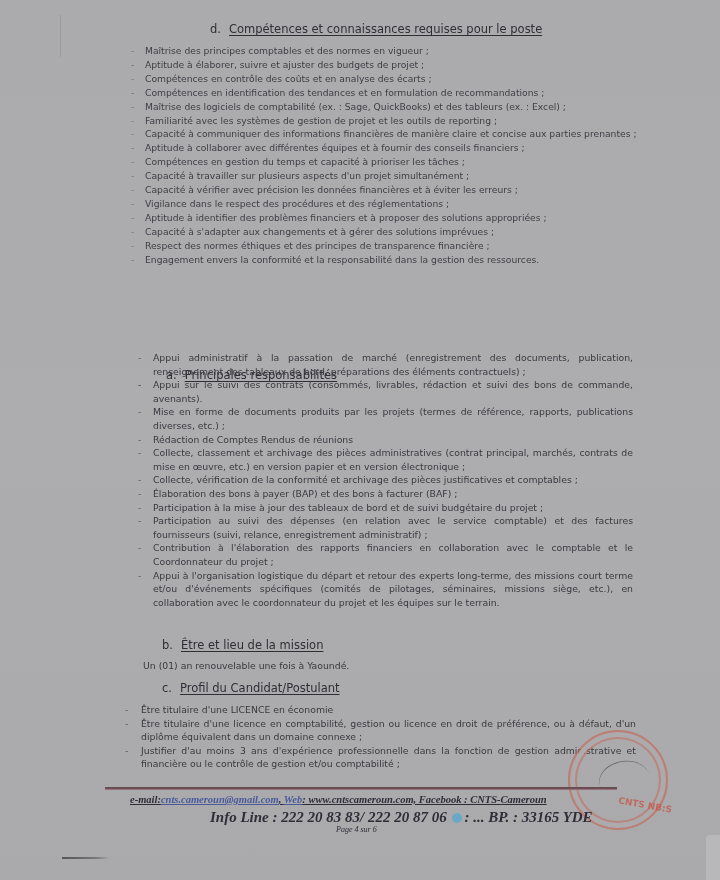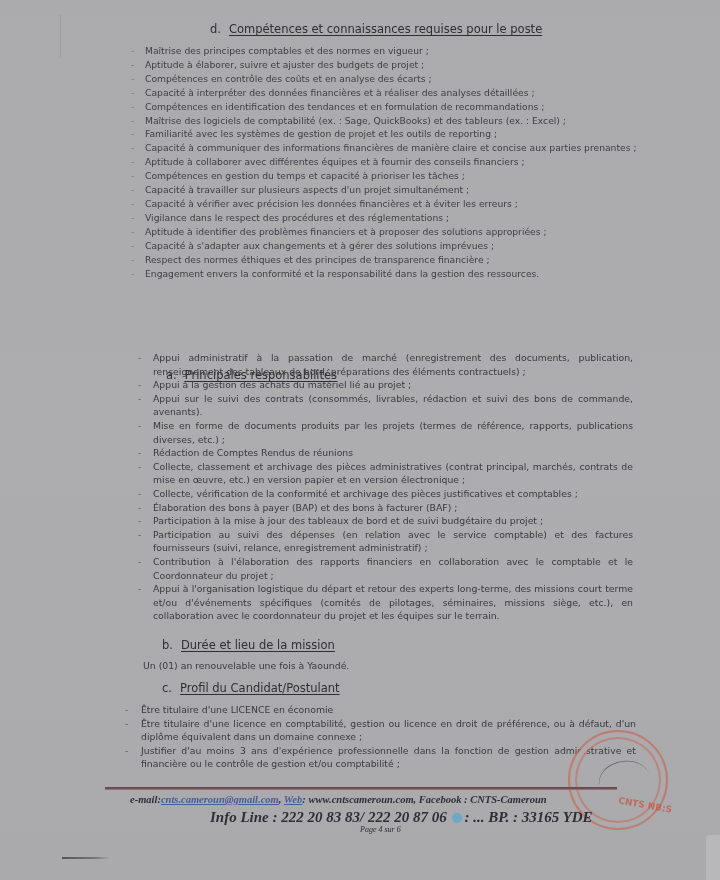--- a/index.html
+++ b/index.html
@@ -44,36 +44,36 @@
   ul.profil li { position: relative; font-size: 9.3px; line-height: 13.6px; color: #3a3940; text-align: justify; }
   ul.profil li .bullet { position: absolute; left: -16px; top: 0; color: #5a5a60; }
 
   .footer-rule {
     position: absolute; left: 105px; top: 787px; width: 512px; height: 3px;
     background: linear-gradient(180deg, #5a4a50 0%, #7a5058 60%, #a08890 100%);
   }
   .footer-line1 {
     position: absolute; left: 130px; top: 794px; width: 480px;
     font-family: "Liberation Serif", serif; font-style: italic; font-weight: bold;
-    font-size: 10.5px; color: #2e2d38; white-space: nowrap;
+    font-size: 10.5px; color: #2e2d38; white-space: nowrap; text-decoration: underline;
   }
   .footer-line1 a { color: #4a5a9a; text-decoration: underline; font-weight: bold; }
   .footer-line2 {
     position: absolute; left: 210px; top: 809px;
     font-family: "Liberation Serif", serif; font-style: italic; font-weight: bold;
     font-size: 15px; color: #2e2d38; white-space: nowrap;
   }
   .wa-icon {
     display: inline-block; width: 10px; height: 10px; border-radius: 50%;
     background: #6aa8c8; vertical-align: -1px; margin: 0 2px;
   }
   .footer-page {
     position: absolute; left: 336px; top: 825px;
     font-family: "Liberation Serif", serif; font-style: italic;
-    font-size: 8px; color: #2e2d38; white-space: nowrap; margin-left: 24px;
+    font-size: 8px; color: #2e2d38; white-space: nowrap;
   }
   .stamp {
     position: absolute; left: 568px; top: 730px; width: 96px; height: 96px;
     border-radius: 50%; border: 2px solid rgba(200,90,70,0.55);
     box-shadow: inset 0 0 0 5px rgba(172,170,173,1), inset 0 0 0 7px rgba(200,90,70,0.45);
   }
   .stamp-text {
     position: absolute; left: 618px; top: 800px; font-size: 9px; font-weight: bold;
     color: rgba(200,80,60,0.7); line-height: 10px; transform: rotate(10deg);
   }
@@ -99,21 +99,21 @@
 
   <div class="h-sub" style="left:210px; top:22px;">
     <span class="num">d.</span><span class="txt">Compétences et connaissances requises pour le poste</span>
   </div>
 
   <ul class="dash" style="left:145px; top:44px;">
     <li><span class="bullet">-</span><span>Maîtrise des principes comptables et des normes en vigueur ;</span></li>
     <li><span class="bullet">-</span></li>
     <li><span class="bullet">-</span><span>Aptitude à élaborer, suivre et ajuster des budgets de projet ;</span></li>
     <li><span class="bullet">-</span><span>Compétences en contrôle des coûts et en analyse des écarts ;</span></li>
-    <li><span class="bullet">-</span><span>Capacité à interpréter des données financières et à réaliser des analyses détaillées ;</span></li>
+    <li><span class="bullet">-</span></li>
     <li><span class="bullet">-</span><span>Compétences en identification des tendances et en formulation de recommandations ;</span></li>
     <li><span class="bullet">-</span><span>Maîtrise des logiciels de comptabilité (ex. : Sage, QuickBooks) et des tableurs (ex. : Excel) ;</span></li>
     <li><span class="bullet">-</span><span>Familiarité avec les systèmes de gestion de projet et les outils de reporting ;</span></li>
     <li><span class="bullet">-</span><span>Capacité à communiquer des informations financières de manière claire et concise aux parties prenantes ;</span></li>
     <li><span class="bullet">-</span><span>Aptitude à collaborer avec différentes équipes et à fournir des conseils financiers ;</span></li>
     <li><span class="bullet">-</span><span>Compétences en gestion du temps et capacité à prioriser les tâches ;</span></li>
     <li><span class="bullet">-</span><span>Capacité à travailler sur plusieurs aspects d'un projet simultanément ;</span></li>
     <li><span class="bullet">-</span><span>Capacité à vérifier avec précision les données financières et à éviter les erreurs ;</span></li>
     <li><span class="bullet">-</span><span>Vigilance dans le respect des procédures et des réglementations ;</span></li>
     <li><span class="bullet">-</span><span>Aptitude à identifier des problèmes financiers et à proposer des solutions appropriées ;</span></li>
@@ -122,35 +122,35 @@
     <li><span class="bullet">-</span><span>Engagement envers la conformité et la responsabilité dans la gestion des ressources.</span></li>
   </ul>
 
 
   <div class="h-sub" style="left:166px; top:332px;margin-top:36px;">
     <span class="num">a.</span><span class="txt">Principales responsabilités</span>
   </div>
 
   <ul class="resp" style="top:351px;">
     <li><span class="bullet">-</span><span>Appui administratif à la passation de marché (enregistrement des documents, publication, renseignement des tableaux de bord, préparations des éléments contractuels) ;</span></li>
-    <li><span class="bullet">-</span><span>Appui à la gestion des achats du matériel lié au projet ;</span></li>
+    <li><span class="bullet">-</span></li>
     <li><span class="bullet">-</span><span>Appui sur le suivi des contrats (consommés, livrables, rédaction et suivi des bons de commande, avenants).</span></li>
     <li><span class="bullet">-</span><span>Mise en forme de documents produits par les projets (termes de référence, rapports, publications diverses, etc.) ;</span></li>
     <li><span class="bullet">-</span><span>Rédaction de Comptes Rendus de réunions</span></li>
     <li><span class="bullet">-</span><span>Collecte, classement et archivage des pièces administratives (contrat principal, marchés, contrats de mise en œuvre, etc.) en version papier et en version électronique ;</span></li>
     <li><span class="bullet">-</span><span>Collecte, vérification de la conformité et archivage des pièces justificatives et comptables ;</span></li>
     <li><span class="bullet">-</span><span>Élaboration des bons à payer (BAP) et des bons à facturer (BAF) ;</span></li>
     <li><span class="bullet">-</span><span>Participation à la mise à jour des tableaux de bord et de suivi budgétaire du projet ;</span></li>
     <li><span class="bullet">-</span><span>Participation au suivi des dépenses (en relation avec le service comptable) et des factures fournisseurs (suivi, relance, enregistrement administratif) ;</span></li>
     <li><span class="bullet">-</span><span>Contribution à l'élaboration des rapports financiers en collaboration avec le comptable et le Coordonnateur du projet ;</span></li>
     <li><span class="bullet">-</span><span>Appui à l'organisation logistique du départ et retour des experts long-terme, des missions court terme et/ou d'événements spécifiques (comités de pilotages, séminaires, missions siège, etc.), en collaboration avec le coordonnateur du projet et les équipes sur le terrain.</span></li>
   </ul>
 
   <div class="h-sub" style="left:162px; top:638px;">
-    <span class="num">b.</span><span class="txt">Durée et lieu de la mission</span>
+    <span class="num">b.</span><span class="txt">Être et lieu de la mission</span>
   </div>
   <div class="para" style="left:143px; top:660px;">Un (01) an renouvelable une fois à Yaoundé.</div>
 
   <div class="h-sub" style="left:162px; top:681px;">
     <span class="num">c.</span><span class="txt">Profil du Candidat/Postulant</span>
   </div>
 
   <ul class="profil" style="top:703px;">
     <li><span class="bullet">-</span><span>Être titulaire d'une LICENCE en économie</span></li>
     <li><span class="bullet">-</span><span>Être titulaire d'une licence en comptabilité, gestion ou licence en droit de préférence, ou à défaut, d'un diplôme équivalent dans un domaine connexe ;</span></li>

